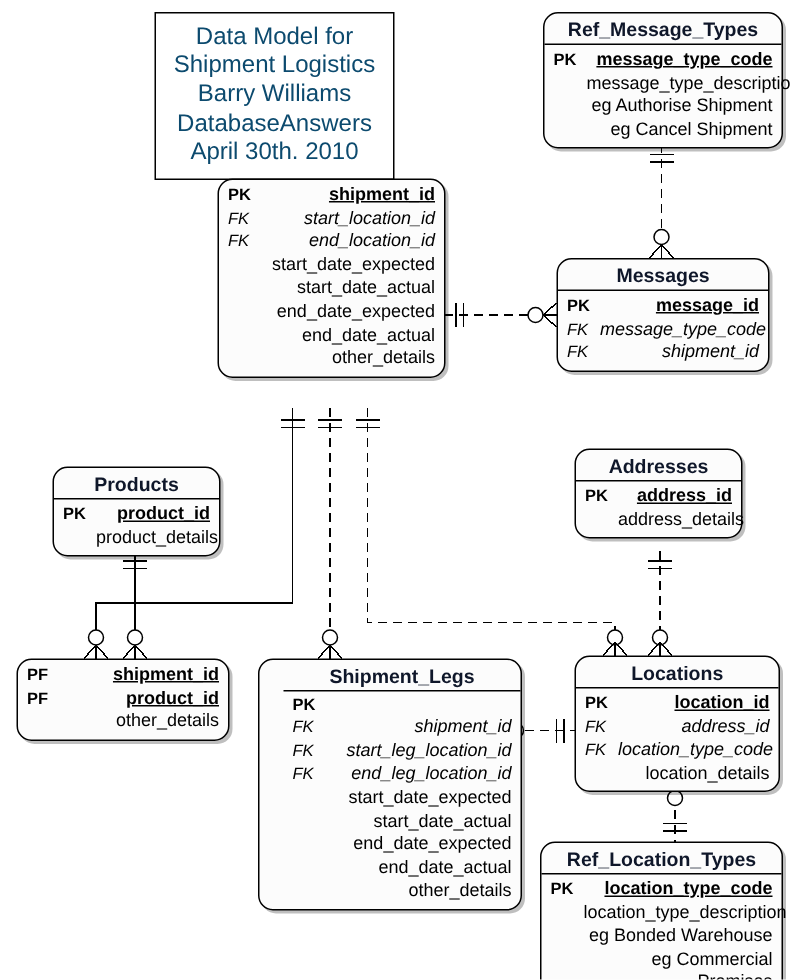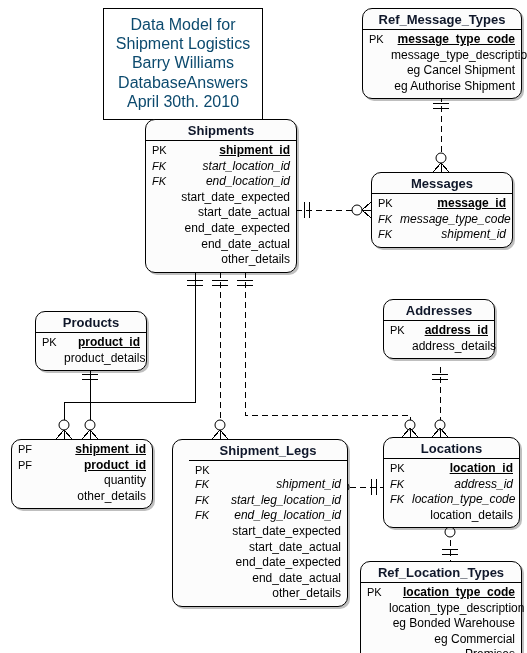--- a/index.html
+++ b/index.html
@@ -51,21 +51,21 @@
     display: flex;
     align-items: baseline;
     line-height: 1.3;
   }
   .key {
     width: 22px;
     flex: 0 0 22px;
     font-size: 11px;
     font-weight: normal;
   }
-  .key.pk { font-weight: normal; color:#000; }
+  .key.pk { font-weight: bold; color:#000; }
   .key.fk { font-style: italic; color:#000; }
   .attr { flex: 1 1 auto; font-size: 12px; color:#000;text-align:right; }
   .attr.bold { font-weight: bold; }
   .attr.ital { font-style: italic; }
   .attr.under { text-decoration: underline; }
 
   
   svg.wires { position: absolute; left:0; top:0; z-index:1; }
   svg.wires line, svg.wires polyline, svg.wires path { shape-rendering: crispEdges; }
 </style>
@@ -154,25 +154,25 @@
       <div class="row">
         <span class="key pk">PK</span>
         <span class="attr bold under">message_type_code</span>
       </div>
       <div class="row">
         <span class="key "></span>
         <span class="attr">message_type_description</span>
       </div>
       <div class="row">
         <span class="key "></span>
+        <span class="attr">eg Authorise Shipment</span>
+      </div>
+      <div class="row">
+        <span class="key "></span>
         <span class="attr">eg Cancel Shipment</span>
-      </div>
-      <div class="row">
-        <span class="key "></span>
-        <span class="attr">eg Authorise Shipment</span>
       </div>
     </div>
   </div>
 <div class="entity" id="ent-messages" style="left: 371px; top: 172px; width: 140px;">
     <div class="title">Messages</div>
     <div class="body">
       <div class="row">
         <span class="key pk">PK</span>
         <span class="attr bold under">message_id</span>
       </div>
@@ -180,21 +180,20 @@
         <span class="key fk">FK</span>
         <span class="attr ital">message_type_code</span>
       </div>
       <div class="row">
         <span class="key fk">FK</span>
         <span class="attr ital">shipment_id</span>
       </div>
     </div>
   </div>
 <div class="entity" id="ent-shipments" style="left: 145px; top: 119px; width: 150px;">
-    <div class="title">Shipments</div>
     <div class="body">
       <div class="row">
         <span class="key pk">PK</span>
         <span class="attr bold under">shipment_id</span>
       </div>
       <div class="row">
         <span class="key fk">FK</span>
         <span class="attr ital">start_location_id</span>
       </div>
       <div class="row">
@@ -254,24 +253,20 @@
       <div class="row">
         <span class="key pk">PF</span>
         <span class="attr bold under">shipment_id</span>
       </div>
       <div class="row">
         <span class="key pk">PF</span>
         <span class="attr bold under">product_id</span>
       </div>
       <div class="row">
         <span class="key "></span>
-        <span class="attr">quantity</span>
-      </div>
-      <div class="row">
-        <span class="key "></span>
         <span class="attr">other_details</span>
       </div>
     </div>
   </div>
 <div class="entity" id="ent-shipment_legs" style="left: 172px; top: 439px; width: 158px; padding-left: 16px;">
     <div class="title">Shipment_Legs</div>
     <div class="body">
       <div class="row">
         <span class="key pk">PK</span>
       </div>

